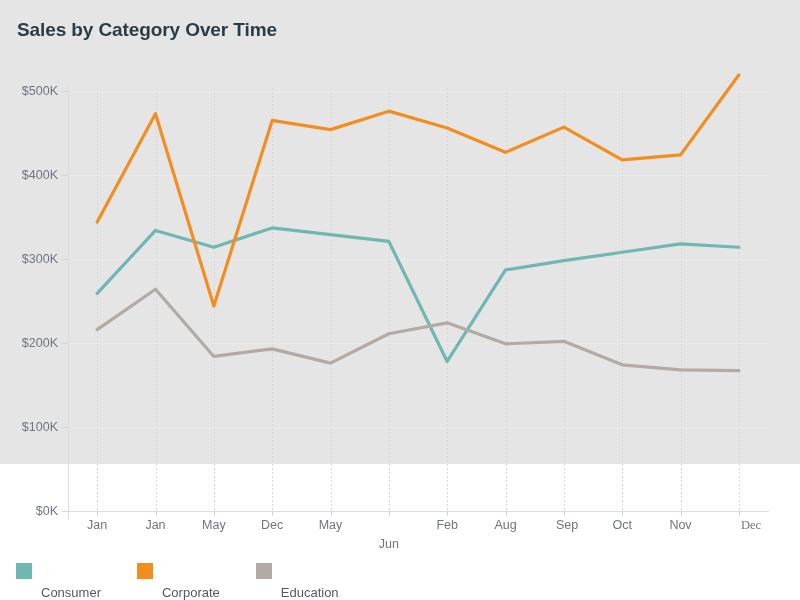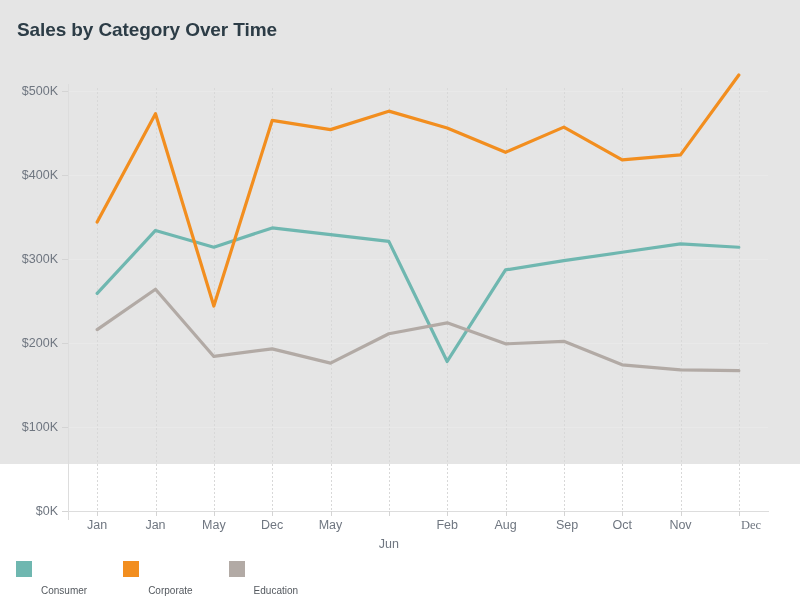--- a/index.html
+++ b/index.html
@@ -147,21 +147,21 @@
     align-items: center;
     margin-right: 36px;
   }
   .legend-swatch {
     width: 16px;
     height: 16px;
     margin-right: 9px;
     flex: none;
   }
   .legend-label {
-    font-size: 10px;
+    font-size: 13px;
     color: #54595f;
     white-space: nowrap;
     margin-top: 44px;
   }
 </style>
 </head>
 <body>
 
 <div id="chart-root">
 

